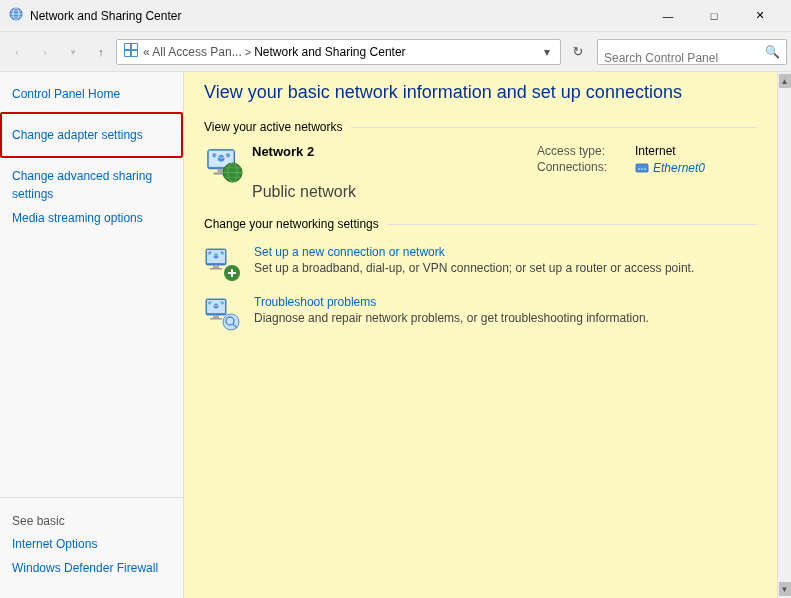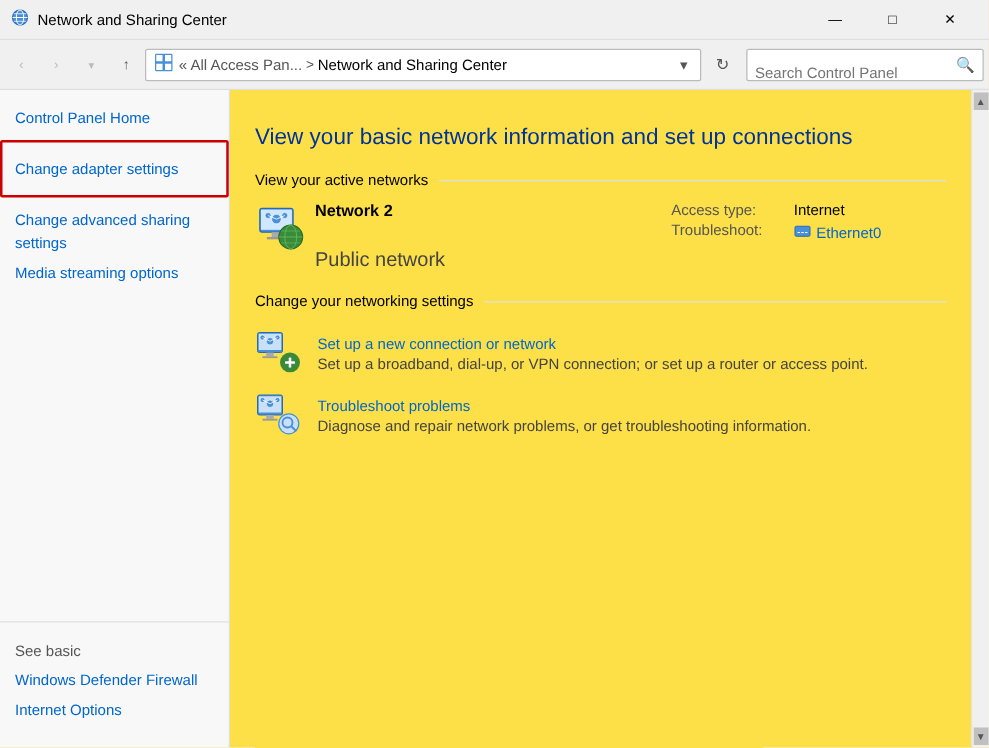--- a/index.html
+++ b/index.html
@@ -105,23 +105,23 @@
       border-radius: 2px;
       color: #0066cc;
     }
     .sidebar-spacer { flex: 1; }
     .sidebar-section { padding: 8px 12px 4px 12px; color: #555; font-size: 12px; }
     .sidebar-bottom { padding: 8px 0; border-top: 1px solid #dfdfdf; }
 
     
     .content {
       flex: 1;
-      padding: 26px 20px;
+      padding: 9px 20px;
       overflow-y: auto;
-      background: #fde047;
+      background: #fef9c3;
     }
     .page-title {
       font-size: 18px;
       font-weight: 300;
       color: #003399;
       margin-bottom: 16px;
       line-height: 1.3;
     }
 
     
@@ -160,21 +160,21 @@
     }
     .network-access-row { display: flex; gap: 8px; margin-bottom: 2px; }
     .access-label { color: #555; min-width: 90px; }
     .access-value { color: #000; }
     .connection-link { color: #0066cc; text-decoration: none; cursor: pointer; display: flex; align-items: center; gap: 4px; }
 
     
     .settings-section { margin-top: 8px; }
     .settings-item {
       display: flex;
-      align-items: flex-end;
+      align-items: flex-start;
       margin: 14px 0;
       gap: 14px;
     }
     .settings-item-icon {
       width: 36px; height: 36px;
       flex-shrink: 0;
       display: flex; align-items: center; justify-content: center;
     }
     .settings-item-text { flex: 1; }
     .settings-item-link { color: #0066cc; text-decoration: none; cursor: pointer; font-size: 12px; }
@@ -255,22 +255,22 @@
     </div>
 
     <a class="sidebar-link" style="white-space: pre-line;">Change advanced sharing
 settings</a>
     <a class="sidebar-link">Media streaming options</a>
 
     <div class="sidebar-spacer"></div>
 
     <div class="sidebar-bottom">
       <div class="sidebar-section">See basic</div>
+      <a class="sidebar-link">Internet Options</a>
       <a class="sidebar-link">Windows Defender Firewall</a>
-      <a class="sidebar-link">Internet Options</a>
     </div>
   </div>
 
   <div class="content">
     <div class="page-title">View your basic network information and set up connections</div>
 
     <div class="section-header">
       <span>View your active networks</span>
     </div>
 
@@ -303,22 +303,22 @@
         <div class="network-name">Network 2</div>
         <div class="network-type">Public network</div>
       </div>
 
       <div class="network-access">
         <div class="network-access-row">
           <span class="access-label">Access type:</span>
           <span class="access-value">Internet</span>
         </div>
         <div class="network-access-row">
-          <span class="access-label">Troubleshoot:</span>
-          <span style="display:flex; align-items:center; gap:4px;">
+          <span class="access-label">Connections:</span>
+          <span style="display:flex; align-items:center; gap:4px;font-style:italic;">
             <span style="font-size:11px;">
               <svg width="14" height="14" viewBox="0 0 14 14">
                 <rect x="1" y="4" width="12" height="8" rx="1" fill="#4a90d9" stroke="#2a6ab0" stroke-width="0.8"></rect>
                 <line x1="3" y1="9" x2="5" y2="9" stroke="#fff" stroke-width="0.8"></line>
                 <line x1="6" y1="9" x2="8" y2="9" stroke="#fff" stroke-width="0.8"></line>
                 <line x1="9" y1="9" x2="11" y2="9" stroke="#fff" stroke-width="0.8"></line>
               </svg>
             </span>
             <a class="connection-link">Ethernet0</a>
           </span>

